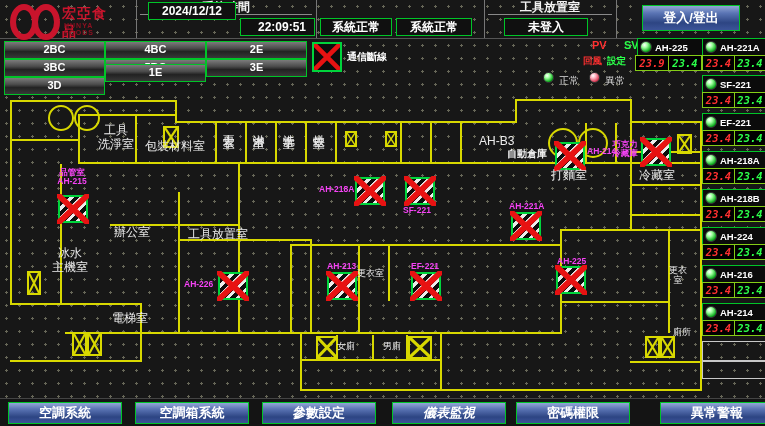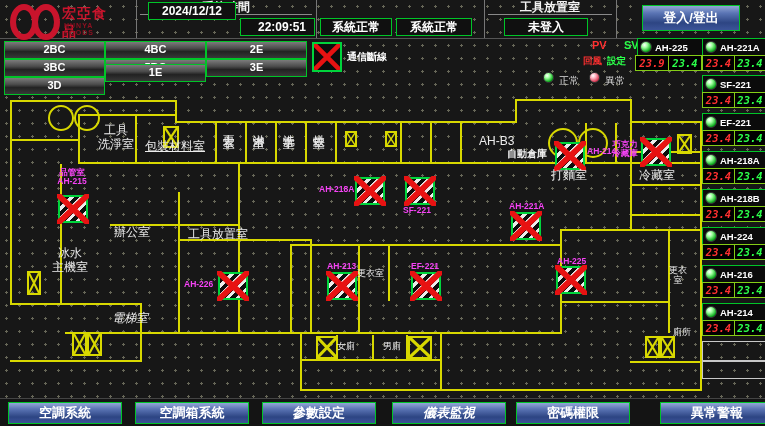--- a/index.html
+++ b/index.html
@@ -352,38 +352,38 @@
   <div class="mlabel" style="left:509px;top:202px;">AH-221A</div>
   <div class="mlabel" style="left:587px;top:147px;">AH-214</div>
   <div class="mlabel" style="left:610px;top:140px;width:30px;">巧克力
 冷藏庫</div>
   <div class="mlabel" style="left:327px;top:262px;">AH-213</div>
   <div class="mlabel" style="left:411px;top:262px;">EF-221</div>
   <div class="mlabel" style="left:557px;top:257px;">AH-225</div>
 
   <div class="rlabel" style="left:98px;top:124px;">工具
 洗淨室</div>
-  <div class="rlabel" style="left:145px;top:140px;text-decoration:underline;">包裝材料室</div>
+  <div class="rlabel" style="left:145px;top:140px;">包裝材料室</div>
   <div class="rlabel vert" style="left:221px;top:125px;">更衣室</div>
   <div class="rlabel vert" style="left:251px;top:125px;">淋浴室</div>
   <div class="rlabel vert" style="left:281px;top:125px;">洗手室</div>
   <div class="rlabel vert" style="left:311px;top:125px;">烘乾室</div>
   <div class="rlabel" style="left:479px;top:135px;font-weight:normal;">AH-B3</div>
   <div class="rlabel big" style="left:507px;top:148px;">自動倉庫</div>
   <div class="rlabel" style="left:114px;top:226px;">辦公室</div>
   <div class="rlabel" style="left:188px;top:228px;">工具放置室</div>
   <div class="rlabel" style="left:357px;top:268px;font-size:9px;">更衣室</div>
   <div class="rlabel" style="left:337px;top:341px;font-size:9px;">女廁</div>
   <div class="rlabel" style="left:383px;top:341px;font-size:9px;">男廁</div>
   <div class="rlabel" style="left:669px;top:265px;font-size:9px;">更衣
 室</div>
   <div class="rlabel" style="left:673px;top:327px;font-size:9px;">廁所</div>
   <div class="rlabel" style="left:52px;top:247px;">冰水
 主機室</div>
-  <div class="rlabel" style="left:112px;top:312px;font-style:italic;">電梯室</div>
+  <div class="rlabel" style="left:112px;top:312px;">電梯室</div>
   <div class="rlabel" style="left:551px;top:169px;">打麵室</div>
   <div class="rlabel" style="left:639px;top:169px;">冷藏室</div>
 
   <div class="navbar">
     <div class="abs bluebtn navbtn" style="left:8px;">空調系統</div>
     <div class="abs bluebtn navbtn" style="left:262px;">參數設定</div>
     <div class="abs bluebtn navbtn" style="left:135px;">空調箱系統</div>
     <div class="abs bluebtn navbtn" style="left:392px;font-style:italic;">儀表監視</div>
     <div class="abs bluebtn navbtn" style="left:516px;">密碼權限</div>
     <div class="abs bluebtn navbtn" style="left:660px;">異常警報</div>

